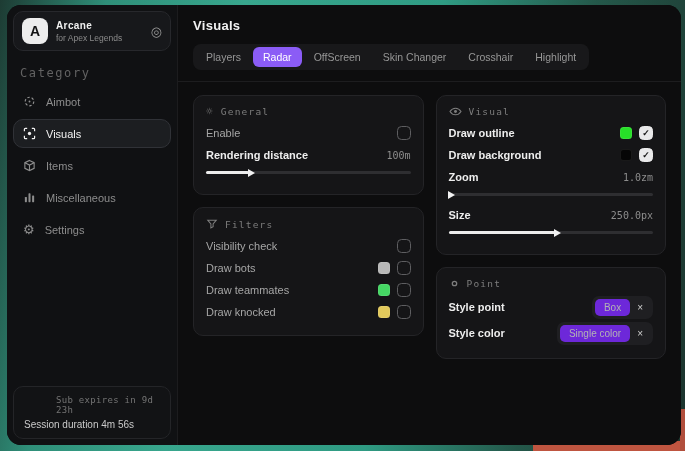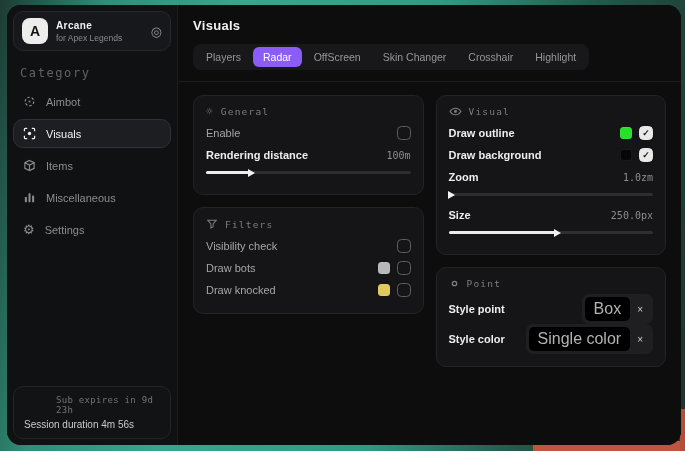--- a/index.html
+++ b/index.html
@@ -87,21 +87,21 @@
 
   .slider { position:relative; height:3px; background:#2e2e31; border-radius:2px; margin:5px 0 8px; cursor:pointer; }
   .slider-fill { position:absolute; left:0; top:0; height:100%; background:#ececec; border-radius:2px; }
   .slider-thumb {
     position:absolute; top:50%; transform:translate(-1px,-50%);
     width:0; height:0;
     border-left:7px solid #f2f2f2; border-top:4.5px solid transparent; border-bottom:4.5px solid transparent;
   }
 
   .chip { display:flex; align-items:center; background:#1f1f22; border-radius:7px; padding:3px; cursor:pointer; }
-  .chip-value { background:#000000; border-radius:5px; padding:3px 9px; font-size:16px; color:#b3b3b3; white-space:nowrap; }
+  .chip-value { background:#6d28d9; border-radius:5px; padding:3px 9px; font-size:10px; color:#b3b3b3; white-space:nowrap; }
   .chip-close { padding:0 7px; font-size:10px; color:#cfcfcf; cursor:pointer; }
 
   .filters-rows { display:flex; flex-direction:column; }
 </style>
 </head>
 <body>
 
 <div class="bg-orange"></div>
 <div class="bg-orange2"></div>
 
@@ -216,20 +216,27 @@
               </span>
             </div>
             <div class="row">
               <span class="label-dim">Draw bots</span>
               <span class="controls">
                 <span class="swatch" style="background-color: rgb(184, 184, 184);"></span>
                 <span class="checkbox"></span>
               </span>
             </div>
             <div class="row">
+              <span class="label-dim">Draw teammates</span>
+              <span class="controls">
+                <span class="swatch" style="background-color: rgb(69, 215, 100);"></span>
+                <span class="checkbox"></span>
+              </span>
+            </div>
+            <div class="row">
               <span class="label-dim">Draw knocked</span>
               <span class="controls">
                 <span class="swatch" style="background-color: rgb(226, 201, 92);"></span>
                 <span class="checkbox"></span>
               </span>
             </div>
           </div>
         </div>
       </div>
 

